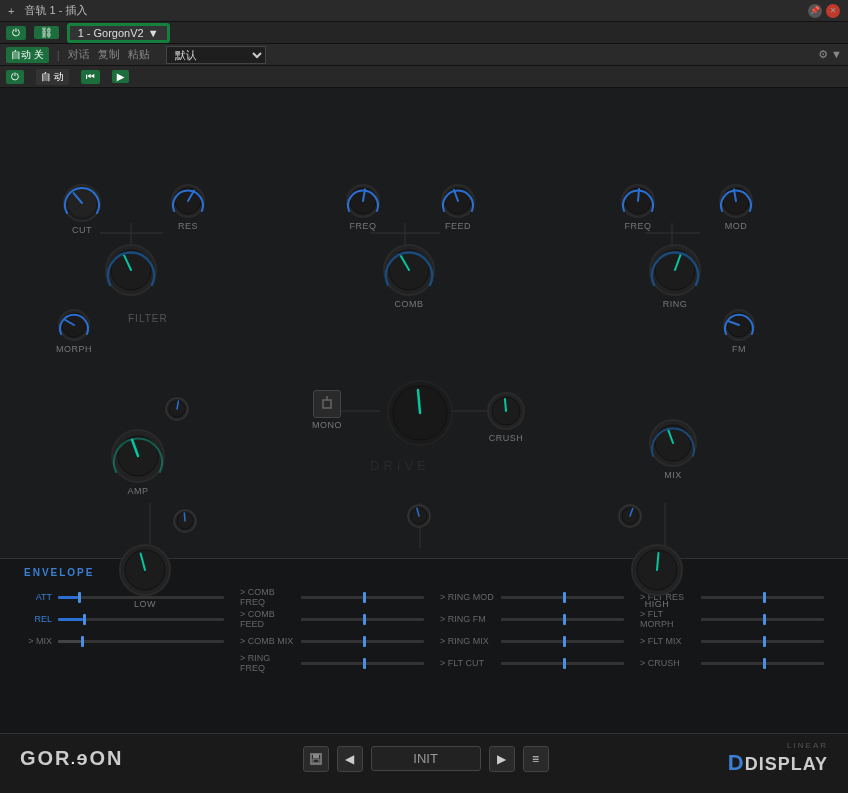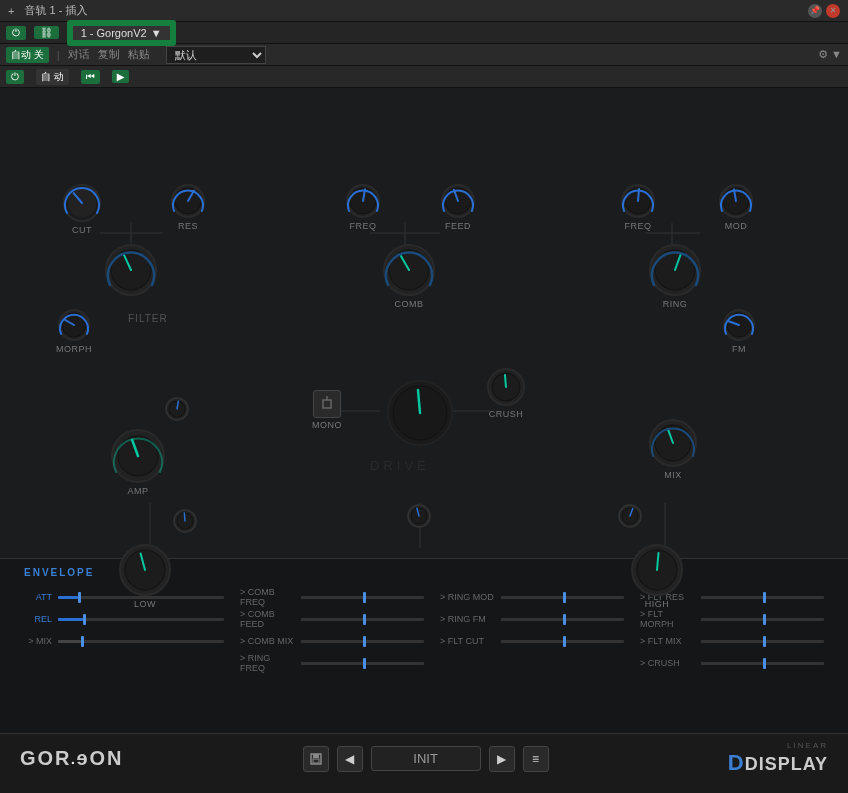--- a/index.html
+++ b/index.html
@@ -57,21 +57,21 @@
       background: #1c6e3d;
       color: #fff;
       border: none;
       padding: 1px 6px;
       font-size: 10px;
       cursor: pointer;
       border-radius: 2px;
     }
     .track-name {
       background: #333;
-      border: 6px solid #15803d;
+      border: 3px solid #15803d;
       border-radius: 3px;
       padding: 1px 8px;
       font-size: 11px;
       color: #ddd;
       display: flex; align-items: center; gap: 4px;
     }
 
     
     #toolbar2 {
       background: #2a2a2a;
@@ -491,21 +491,21 @@
   <div id="drive-knob" class="knob-svg-container">
     <svg width="70" height="70">
       <circle cx="35" cy="35" r="32" fill="#1a1a1a" stroke="#222" stroke-width="2"></circle>
       <circle cx="35" cy="35" r="27" fill="#181818" stroke="#111" stroke-width="1"></circle>
       <path d="M 35 35 L 35 12" stroke="#00c8a0" stroke-width="2.5" stroke-linecap="round" transform="rotate(-5 35 35)"></path>
     </svg>
   </div>
 
   <div id="drive-text">DRIVE</div>
 
-  <div class="knob-svg-container" style="left:486px;top:279px;">
+  <div class="knob-svg-container" style="left:486px;top:303px;">
     <svg width="40" height="40">
       <circle cx="20" cy="20" r="18" fill="#222" stroke="#2a2a2a" stroke-width="2"></circle>
       <circle cx="20" cy="20" r="14" fill="#1c1c1c" stroke="#111" stroke-width="1"></circle>
       <path d="M 20 20 L 20 8" stroke="#00c8a0" stroke-width="2" stroke-linecap="round" transform="rotate(-5 20 20)"></path>
     </svg>
     <span class="knob-svg-label">CRUSH</span>
   </div>
 
   <div class="knob-svg-container" style="left:648px;top:330px;">
     <svg width="50" height="50">
@@ -635,20 +635,26 @@
 
     <div>
       <div class="env-row">
         <span class="env-label-gray">&gt; RING MOD</span>
         <div class="env-slider">
           <div class="env-slider-fill" style="width:50%;background:#333;"></div>
         </div>
       </div>
       <div class="env-row">
         <span class="env-label-gray">&gt; RING FM</span>
+        <div class="env-slider">
+          <div class="env-slider-fill" style="width:50%;background:#333;"></div>
+        </div>
+      </div>
+      <div class="env-row">
+        <span class="env-label-gray">&gt; RING MIX</span>
         <div class="env-slider">
           <div class="env-slider-fill" style="width:50%;background:#333;"></div>
         </div>
       </div>
       <div class="env-row">
         <span class="env-label-gray">&gt; FLT CUT</span>
         <div class="env-slider">
           <div class="env-slider-fill" style="width:50%;background:#333;"></div>
         </div>
       </div>

